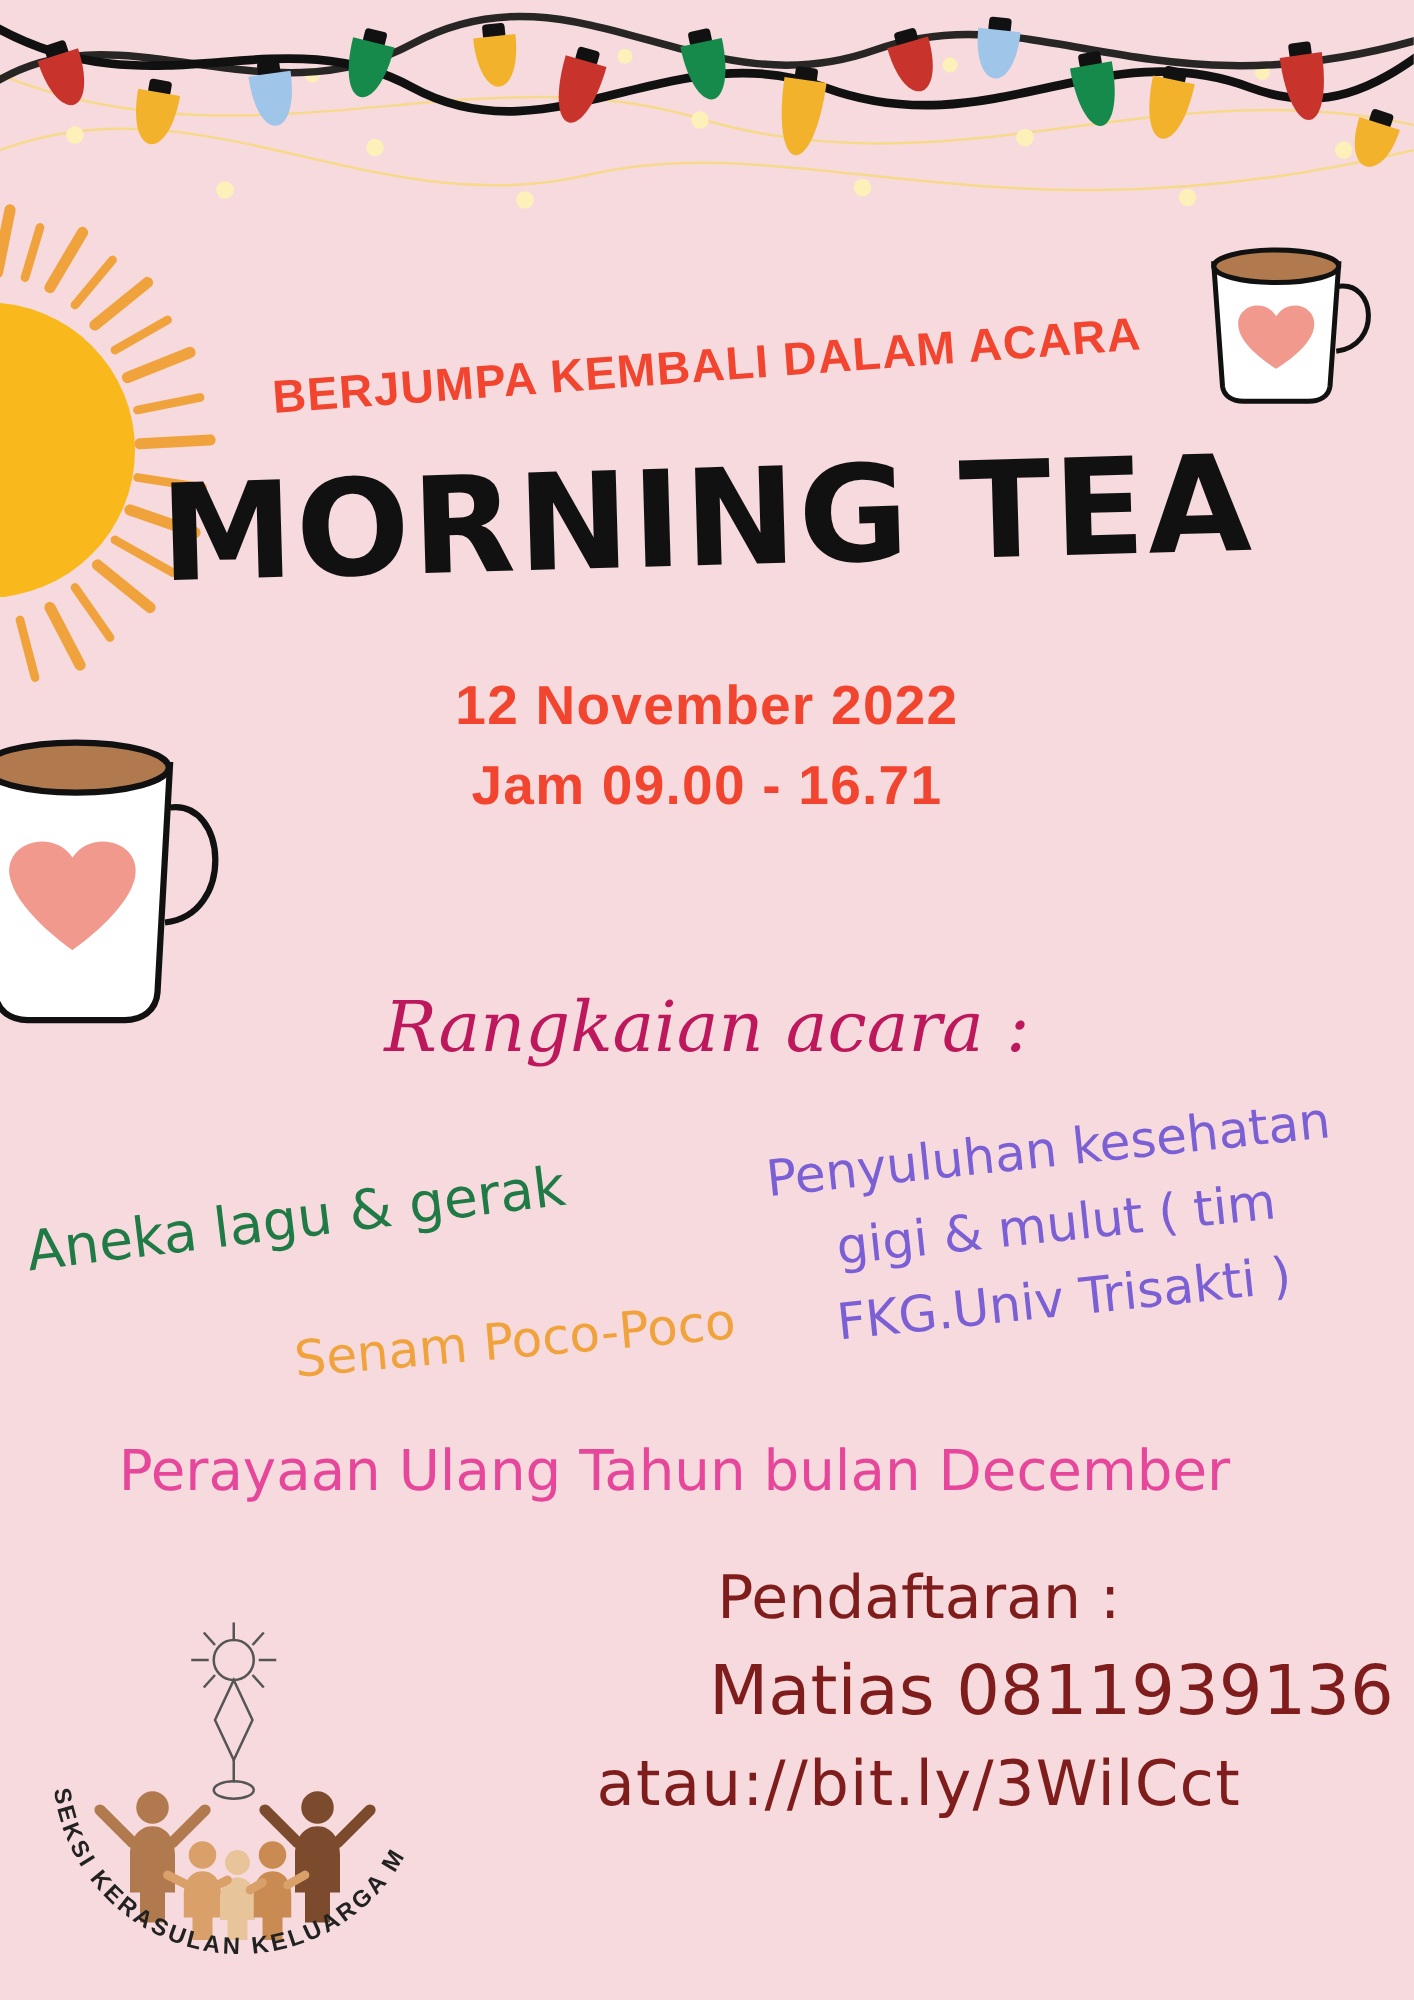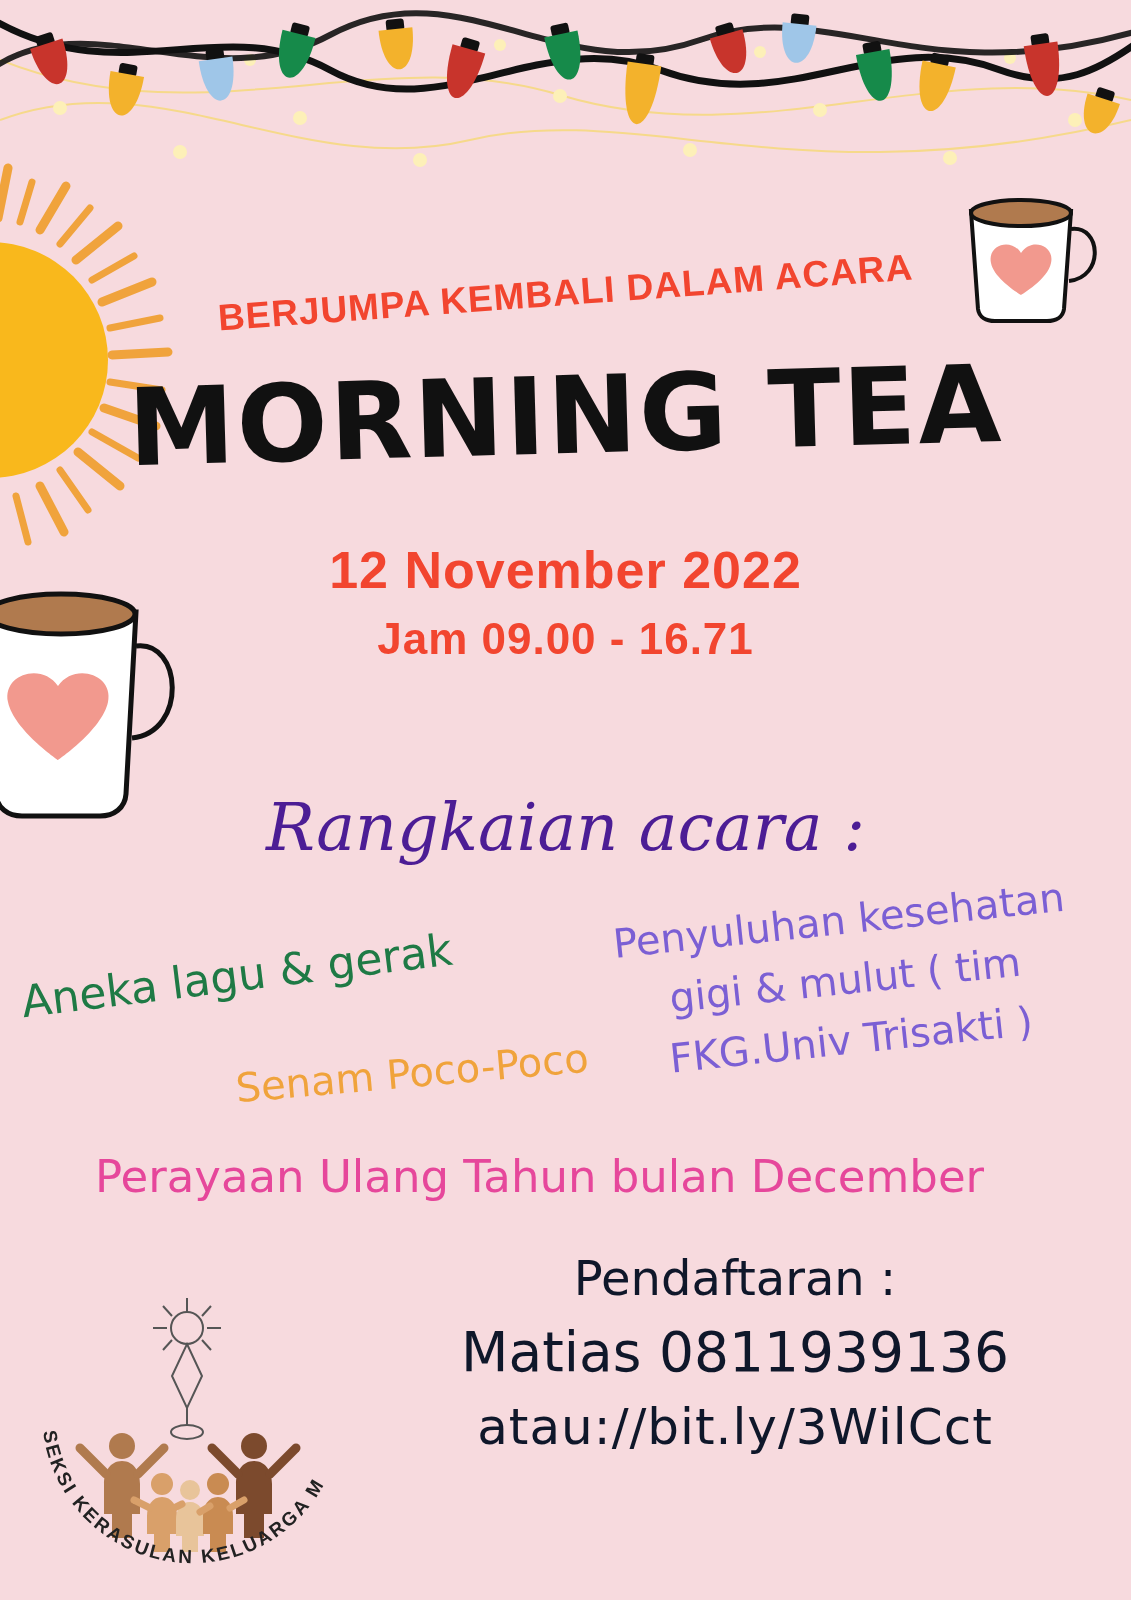--- a/index.html
+++ b/index.html
@@ -88,34 +88,34 @@
   .details {
     position: absolute;
     top: 540px;
     left: 0;
     width: 1131px;
     text-align: center;
     color: #f2452f;
     font-family: "Liberation Sans", sans-serif;
     font-weight: bold;
   }
-  .details .line1 { font-size: 52px; letter-spacing: 1px; }
+  .details .line1 { font-size: 44px; letter-spacing: 1px; }
   .details .line2 { font-size: 44px; letter-spacing: 1px; margin-top: 14px; }
   .details .line3 { font-size: 44px; letter-spacing: 1px; margin-top: 14px; }
 
   .rangkaian {
     position: absolute;
     top: 790px;
     left: 0;
     width: 1131px;
     text-align: center;
     font-family: "DejaVu Serif", serif;
     font-style: italic;
-    font-size: 65px;
-    color: #4c1d95;
+    font-size: 56px;
+    color: #be185d;
   }
 
   
   .item {
     position: absolute;
     font-family: "DejaVu Sans", sans-serif;
     white-space: nowrap;
   }
   .item-1 {
     top: 950px;
@@ -149,25 +149,25 @@
     color: #e6479b;
   }
 
   
   .reg {
     position: absolute;
     top: 1250px;
     left: 355px;
     width: 760px;
     text-align: center;
-    color: #0f172a;
+    color: #7f1d1d;
     font-family: "DejaVu Sans", sans-serif;
   }
   .reg .reg-label { font-size: 48px; }
-  .reg .reg-name  { font-size: 55px; margin-top: 14px; }
+  .reg .reg-name  { font-size: 55px; margin-top: 14px; text-align: right; }
   .reg .reg-note  { font-size: 48px; font-weight: bold; margin-top: 10px; }
   .reg .reg-link  { font-size: 50px; margin-top: 14px; letter-spacing: 1px; }
 
   
   .logo {
     position: absolute;
     bottom: 24px;
     left: 22px;
     width: 330px;
     height: 300px;

